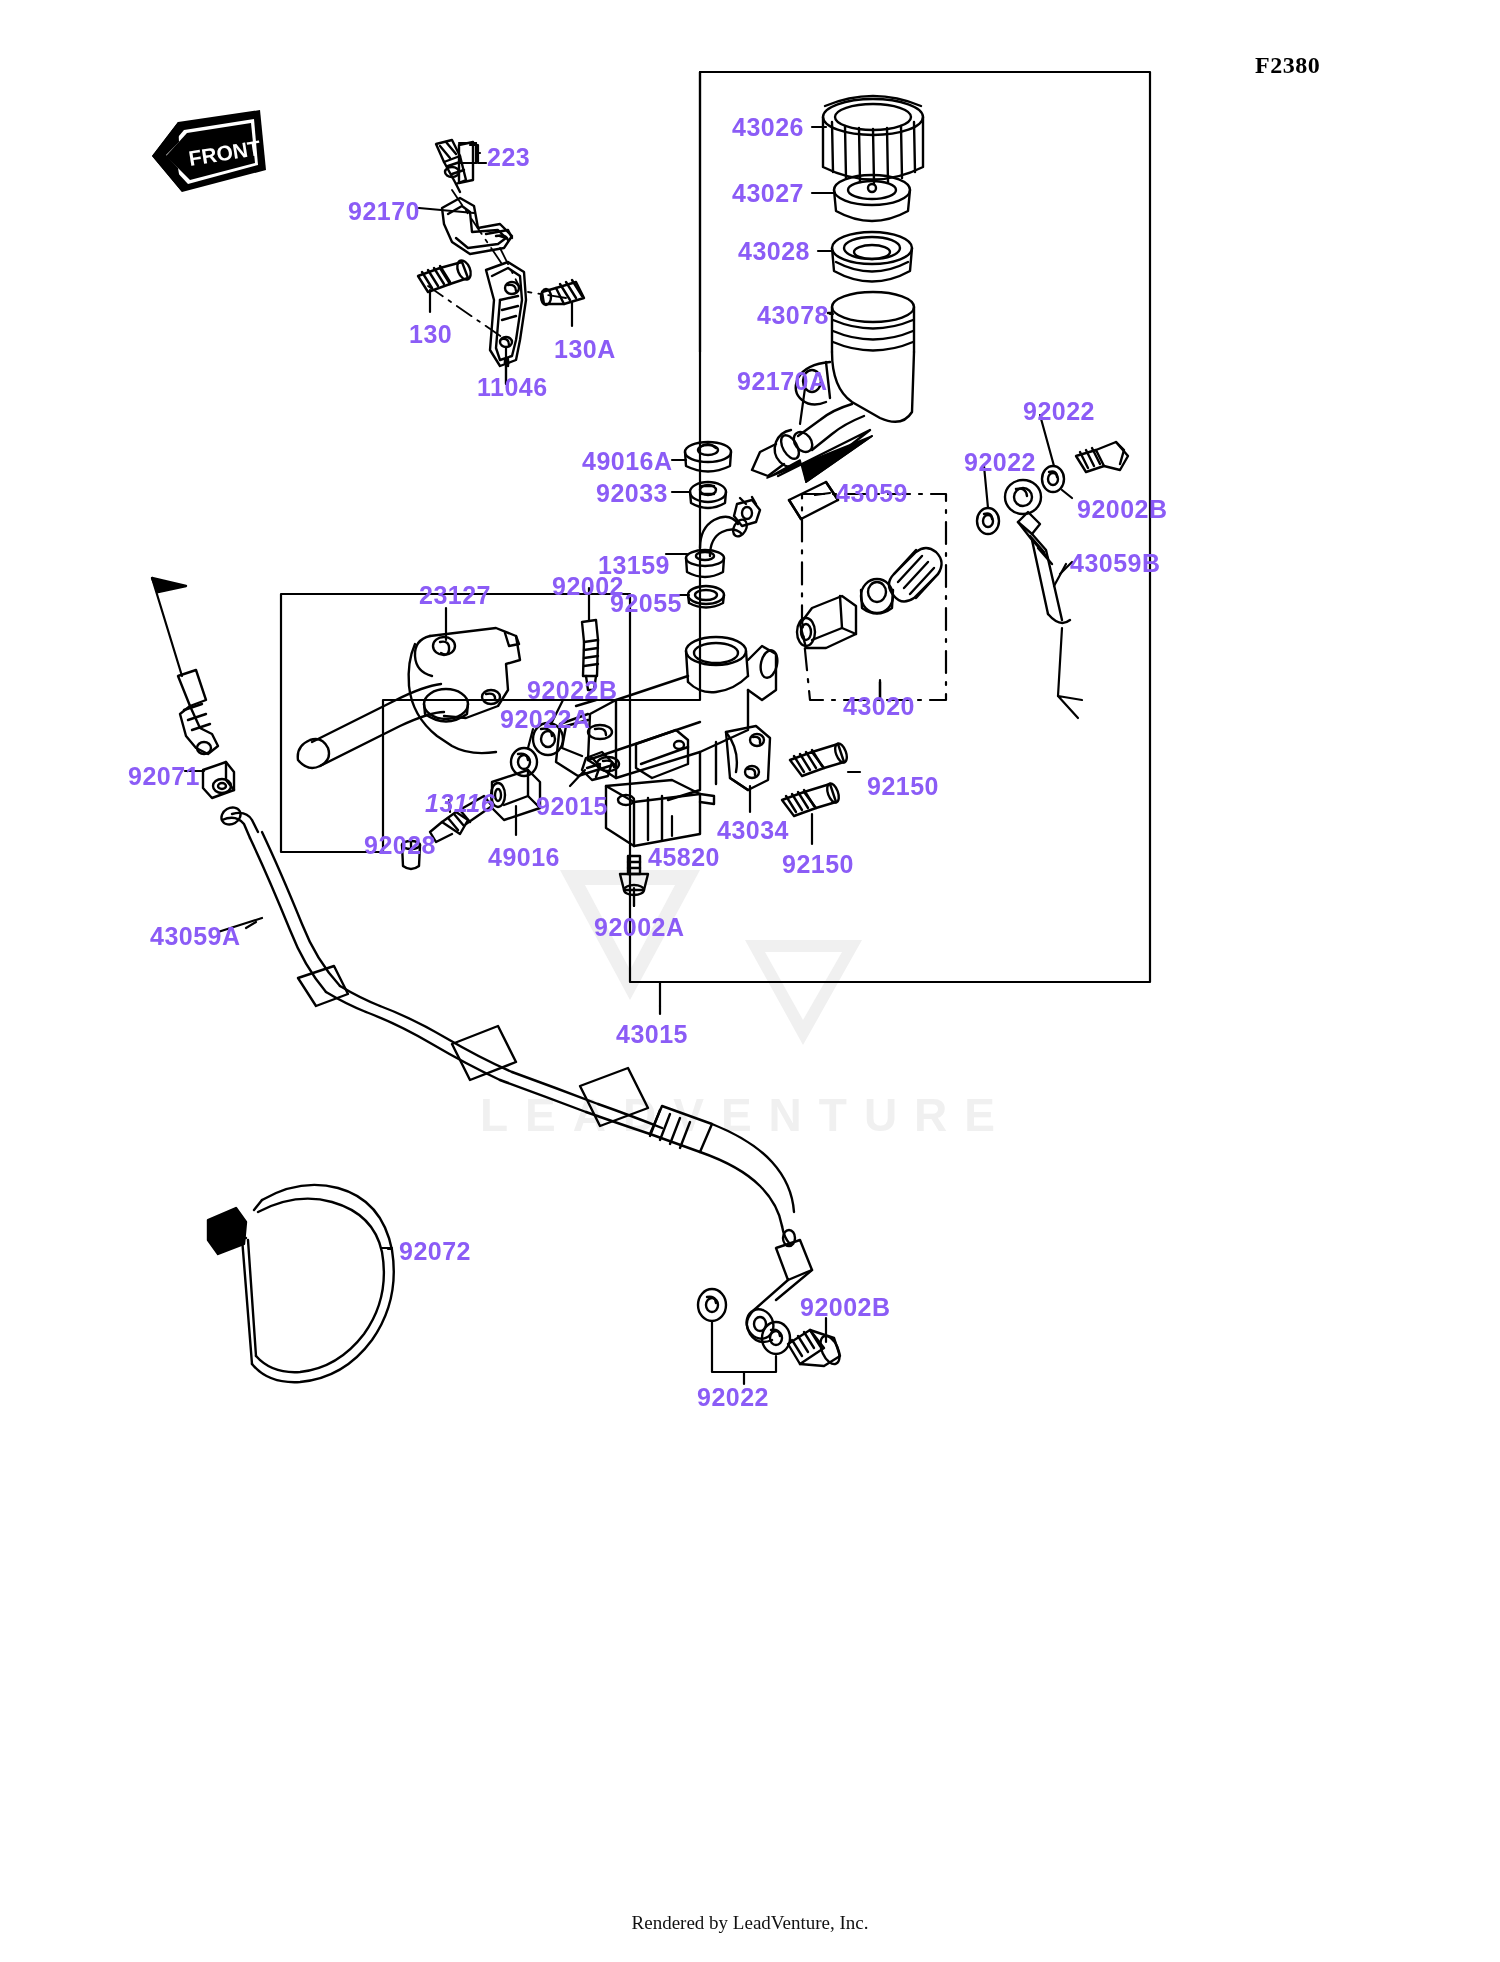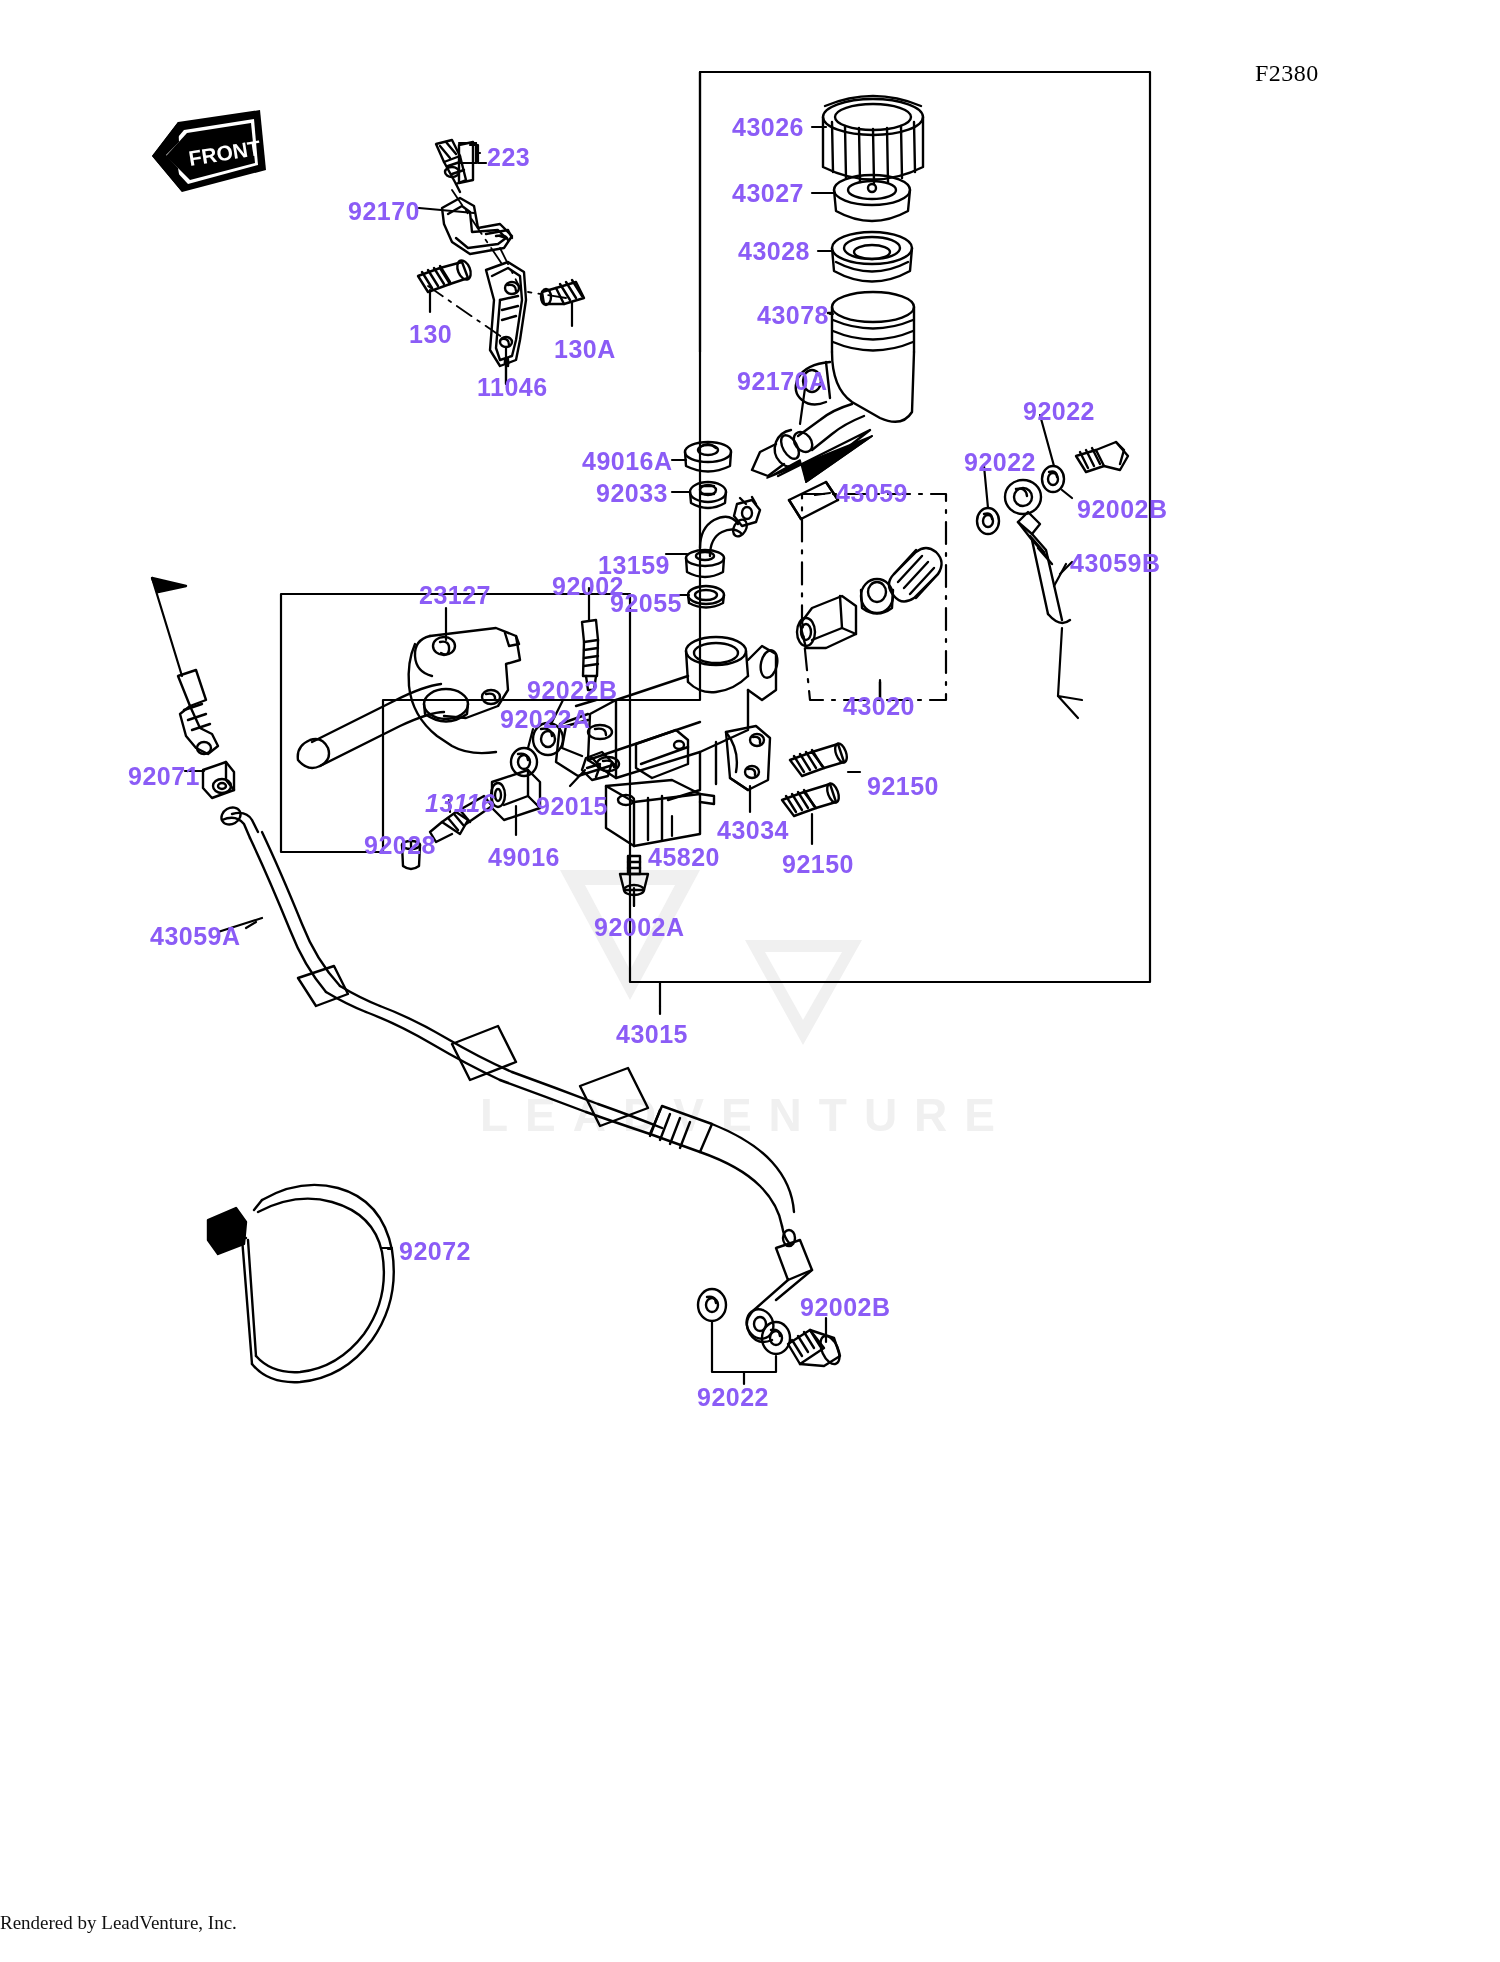--- a/index.html
+++ b/index.html
@@ -16,29 +16,28 @@
     font-weight:bold;
     font-size:25px;
     letter-spacing:0.5px;
     white-space:nowrap;
     color:#8b5cf6;
     line-height:1;
   }
   .code{
     position:absolute;
     font-family:"Liberation Serif", serif;
-    font-weight:normal;
+    font-weight:bold;
     font-size:24px;
     letter-spacing:0.5px;
     color:#000;
-    margin-top:8px;
   }
   .footer{
     position:absolute;
-    left:0;width:1500px;
+    left:0;width:1500px;text-align:center;
     font-family:"Liberation Serif", serif;
     font-size:19px;color:#111;
   }
   svg.art{position:absolute;left:0;top:0;width:1500px;height:1962px;
     overflow:visible;pointer-events:none;}
   .wm{
     position:absolute;
     font-family:"Liberation Sans", sans-serif;
     font-weight:bold;
     color:#f0f0f0;

